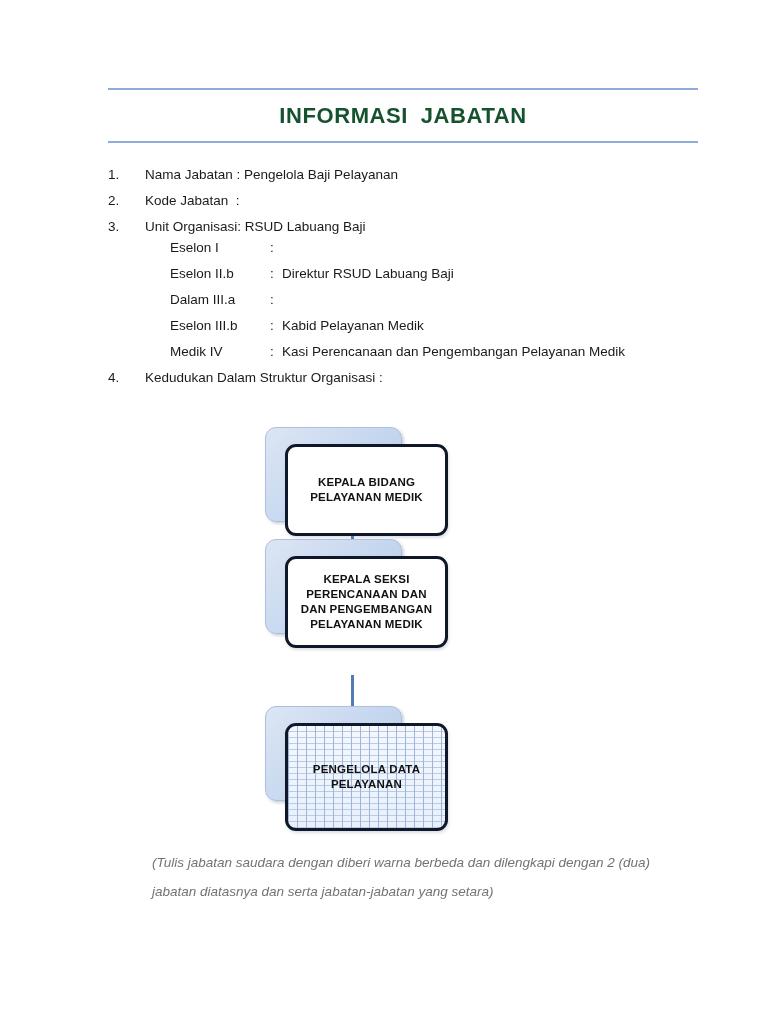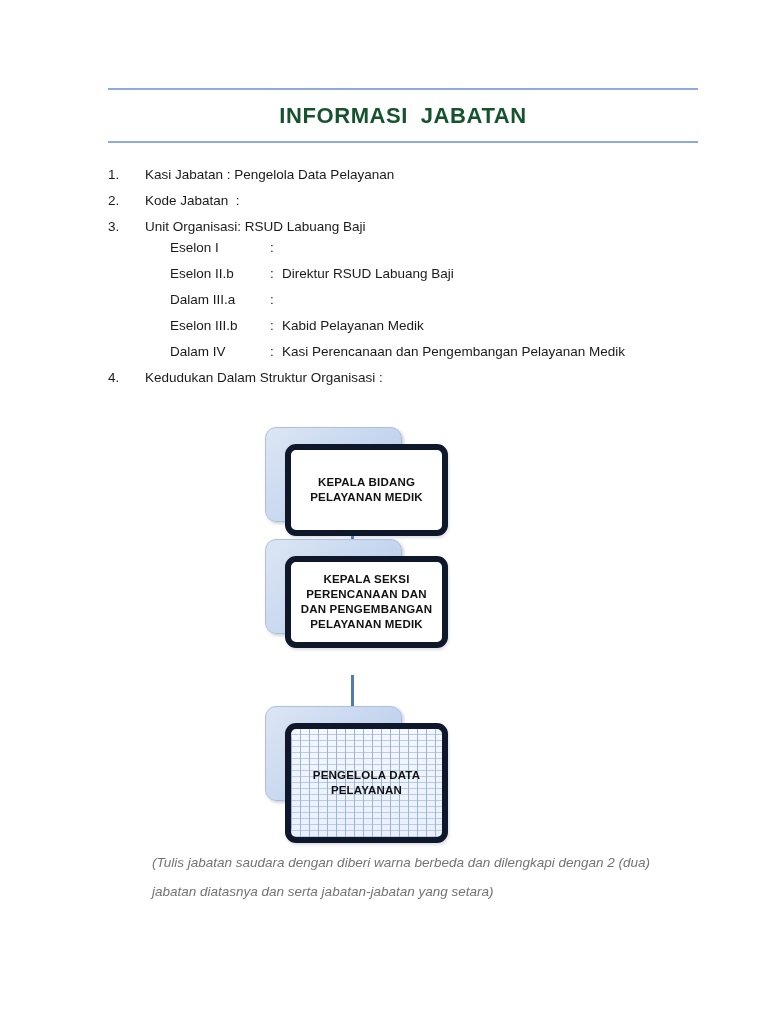--- a/index.html
+++ b/index.html
@@ -121,21 +121,21 @@
     left: 0;
     top: 0;
     border-radius: 11px;
     background: linear-gradient(135deg, #dce6f4 0%, #c5d6ef 55%, #b6cbe9 100%);
     border: 1px solid #aebfdd;
     box-shadow: 2px 2px 3px rgba(120,130,150,0.35);
   }
   .node-front {
     position: absolute;
     border-radius: 11px;
-    border: 6px solid #0f172a;
+    border: 3px solid #0f172a;
     background: #ffffff;
     box-shadow: 1px 2px 3px rgba(130,140,160,0.28);
     display: flex;
     align-items: center;
     justify-content: center;
     box-sizing: border-box;
   }
   .node-label {
     text-align: center;
     font-size: 11.5px;
@@ -203,21 +203,21 @@
 
   <div class="header-block">
     <div class="rule"></div>
     <div class="doc-title">INFORMASI  JABATAN</div>
     <div class="rule rule-bottom"></div>
   </div>
 
   <div class="list">
     <div class="li-row">
       <span class="li-num">1.</span>
-      <span class="li-text">Kasi Jabatan : Pengelola Data Pelayanan</span>
+      <span class="li-text">Nama Jabatan : Pengelola Baji Pelayanan</span>
     </div>
     <div class="li-row">
       <span class="li-num">2.</span>
       <span class="li-text">Kode Jabatan  :</span>
     </div>
     <div class="li-row">
       <span class="li-num">3.</span>
       <span class="li-text">Unit Organisasi: RSUD Labuang Baji</span>
     </div>
   </div>
@@ -235,21 +235,21 @@
     <div class="es-row">
       <span class="es-label">Dalam III.a</span>
       <span class="es-colon">:</span>
     </div>
     <div class="es-row">
       <span class="es-label">Eselon III.b</span>
       <span class="es-colon">:</span>
       <span class="es-value">Kabid Pelayanan Medik</span>
     </div>
     <div class="es-row">
-      <span class="es-label">Dalam IV</span>
+      <span class="es-label">Medik IV</span>
       <span class="es-colon">:</span>
       <span class="es-value">Kasi Perencanaan dan Pengembangan Pelayanan Medik</span>
     </div>
   </div>
 
   <div class="item4">
     <div class="li-row">
       <span class="li-num">4.</span>
       <span class="li-text">Kedudukan Dalam Struktur Organisasi :</span>
     </div>
@@ -274,21 +274,21 @@
 PERENCANAAN DAN
 DAN PENGEMBANGAN
 PELAYANAN MEDIK</span>
       </div>
     </div>
 
     <div class="connector" style="left:351px; top:675px; height:31px;"></div>
 
     <div class="node" style="left:265px; top:706px; width:184px; height:112px;">
       <div class="node-back" style="width:135px; height:93px;"></div>
-      <div class="node-front pattern" style="left:20px; top:17px; width:163px; height:120px;">
+      <div class="node-front pattern" style="left:20px; top:17px; width:163px; height:108px;">
         <span class="node-label">PENGELOLA DATA
 PELAYANAN</span>
       </div>
     </div>
 
   </div>
 
   <div class="caption">(Tulis jabatan saudara dengan diberi warna berbeda dan dilengkapi dengan 2 (dua) jabatan diatasnya dan serta jabatan-jabatan yang setara)</div>
 
 </div>

